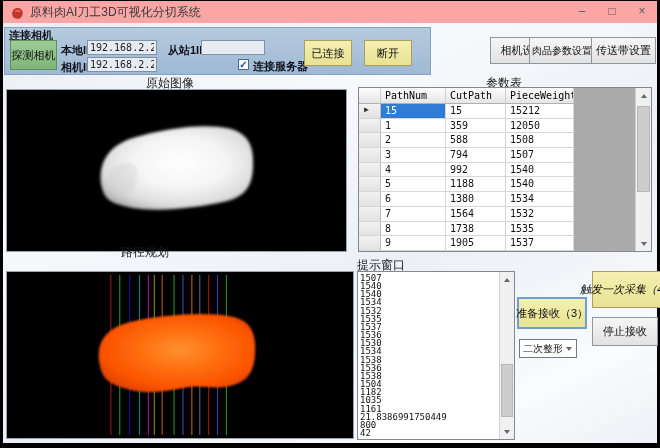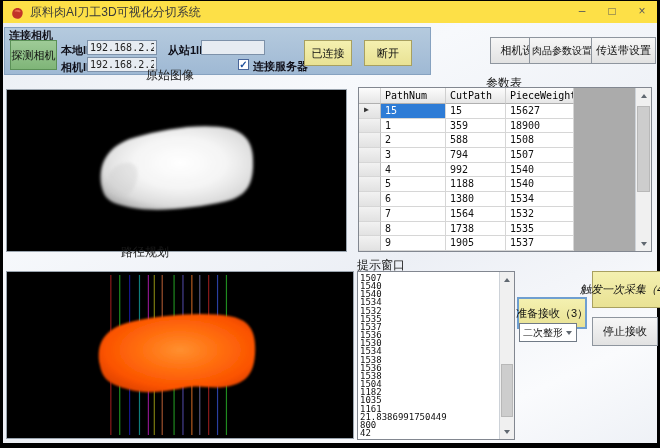--- a/index.html
+++ b/index.html
@@ -3,21 +3,21 @@
 <meta charset="utf-8">
 <style>
   html,body{margin:0;padding:0;}
   body{
     width:660px;height:448px;background:#000;position:relative;overflow:hidden;
     font-family:"Liberation Sans", sans-serif;
     -webkit-font-smoothing:antialiased;
   }
   .window{position:absolute;left:3px;top:1px;width:654px;height:442px;background:#f2f4f8;}
   
-  .titlebar{position:absolute;left:0;top:0;right:0;height:22px;background:#fde047;display:flex;align-items:center;}
+  .titlebar{position:absolute;left:0;top:0;right:0;height:22px;background:#fca5a5;display:flex;align-items:center;}
   .app-icon{width:13px;height:13px;margin:0 6px 0 8px;display:inline-block;}
   .title{font-size:12px;color:#3a3a3a;flex:1;white-space:nowrap;overflow:hidden;}
   .win-btn{width:30px;height:22px;text-align:center;line-height:21px;font-size:12px;color:#5a5a5a;cursor:default;}
   
   .content{position:absolute;left:0;top:22px;right:0;bottom:0;
     background:linear-gradient(155deg,#e9edf3 0%,#f7f9fc 30%,#eceff5 58%,#fafbfd 85%,#eef1f6 100%);}
   .abs{position:absolute;}
   .sec-label{font-size:12px;color:#1c1c1c;text-align:center;}
   
   .conn-panel{position:absolute;left:1px;top:4px;width:427px;height:48px;
@@ -58,21 +58,21 @@
   .tri-up{width:0;height:0;border-left:3.5px solid transparent;border-right:3.5px solid transparent;border-bottom:4.5px solid #606870;}
   .tri-down{width:0;height:0;border-left:3.5px solid transparent;border-right:3.5px solid transparent;border-top:4.5px solid #606870;}
   .sb-thumb{position:absolute;left:1px;right:1px;background:#cdcdcd;border:1px solid #b8b8b8;box-sizing:border-box;}
   
   .plist{position:absolute;left:354px;top:248px;width:158px;height:169px;background:#fff;
     border:1px solid #828790;box-sizing:border-box;overflow:hidden;}
   .plist-inner{position:absolute;left:2px;top:2px;right:15px;bottom:1px;overflow:hidden;}
   .plist-line{font-family:"DejaVu Sans Mono",monospace;font-size:9px;line-height:8.15px;color:#111;white-space:nowrap;}
   .plist .vscroll{width:15px;}
   
-  .combo{position:absolute;left:516px;top:300px;width:58px;height:19px;background:#fff;border:1px solid #707a86;
+  .combo{position:absolute;left:516px;top:316px;width:58px;height:19px;background:#fff;border:1px solid #707a86;
     box-sizing:border-box;display:flex;align-items:center;}
   .combo-text{flex:1;font-size:10px;color:#101010;padding-left:3px;white-space:nowrap;overflow:hidden;}
   .combo-arrow{width:14px;height:100%;display:flex;align-items:center;justify-content:center;}
 </style>
 </head>
 <body>
 
 <div class="window">
 
   <div class="titlebar">
@@ -108,21 +108,21 @@
       <span class="lbl" style="left:248px;top:31px;">连接服务器</span>
 
       <button class="btn yellow" style="left:299px;top:12px;width:48px;height:26px;">已连接</button>
       <button class="btn yellow" style="left:359px;top:12px;width:48px;height:26px;">断开</button>
     </div>
 
     <button class="btn gray abs" style="left:439px;top:14px;width:65px;height:27px;margin-left:48px;">相机设置</button>
     <button class="btn gray abs" style="left:514px;top:14px;width:66px;height:27px;font-size:10px;margin-left:12px;">肉品参数设置</button>
     <button class="btn gray abs" style="left:588px;top:14px;width:65px;height:27px;">传送带设置</button>
 
-    <div class="sec-label abs" style="left:117px;top:44px;width:100px;">原始图像</div>
+    <div class="sec-label abs" style="left:117px;top:52px;width:100px;">原始图像</div>
     <div class="img-panel" style="left:3px;top:66px;width:341px;height:163px;">
       <svg viewBox="0 0 341 163">
         <defs>
           <radialGradient id="gw" cx="52%" cy="44%" r="62%">
             <stop offset="0%" stop-color="#ffffff"></stop>
             <stop offset="50%" stop-color="#f4f4f4"></stop>
             <stop offset="82%" stop-color="#dcdcdc"></stop>
             <stop offset="100%" stop-color="#b4b4b4"></stop>
           </radialGradient>
           <filter id="softw" x="-10%" y="-10%" width="120%" height="120%">
@@ -140,27 +140,27 @@
         <div class="hcell" style="width:22px;"></div>
         <div class="hcell" style="width:65px;">PathNum</div>
         <div class="hcell" style="width:60px;">CutPath</div>
         <div class="hcell" style="width:68px;">PieceWeight</div>
       </div>
       <div class="grid-rows">
           <div class="grid-row">
             <div class="gcell rowhdr">▶</div>
             <div class="gcell c0 selcell">15</div>
             <div class="gcell c1">15</div>
-            <div class="gcell c2">15627</div>
+            <div class="gcell c2">15212</div>
           </div>
           <div class="grid-row">
             <div class="gcell rowhdr"></div>
             <div class="gcell c0">1</div>
             <div class="gcell c1">359</div>
-            <div class="gcell c2">18900</div>
+            <div class="gcell c2">12050</div>
           </div>
           <div class="grid-row">
             <div class="gcell rowhdr"></div>
             <div class="gcell c0">2</div>
             <div class="gcell c1">588</div>
             <div class="gcell c2">1508</div>
           </div>
           <div class="grid-row">
             <div class="gcell rowhdr"></div>
             <div class="gcell c0">3</div>

